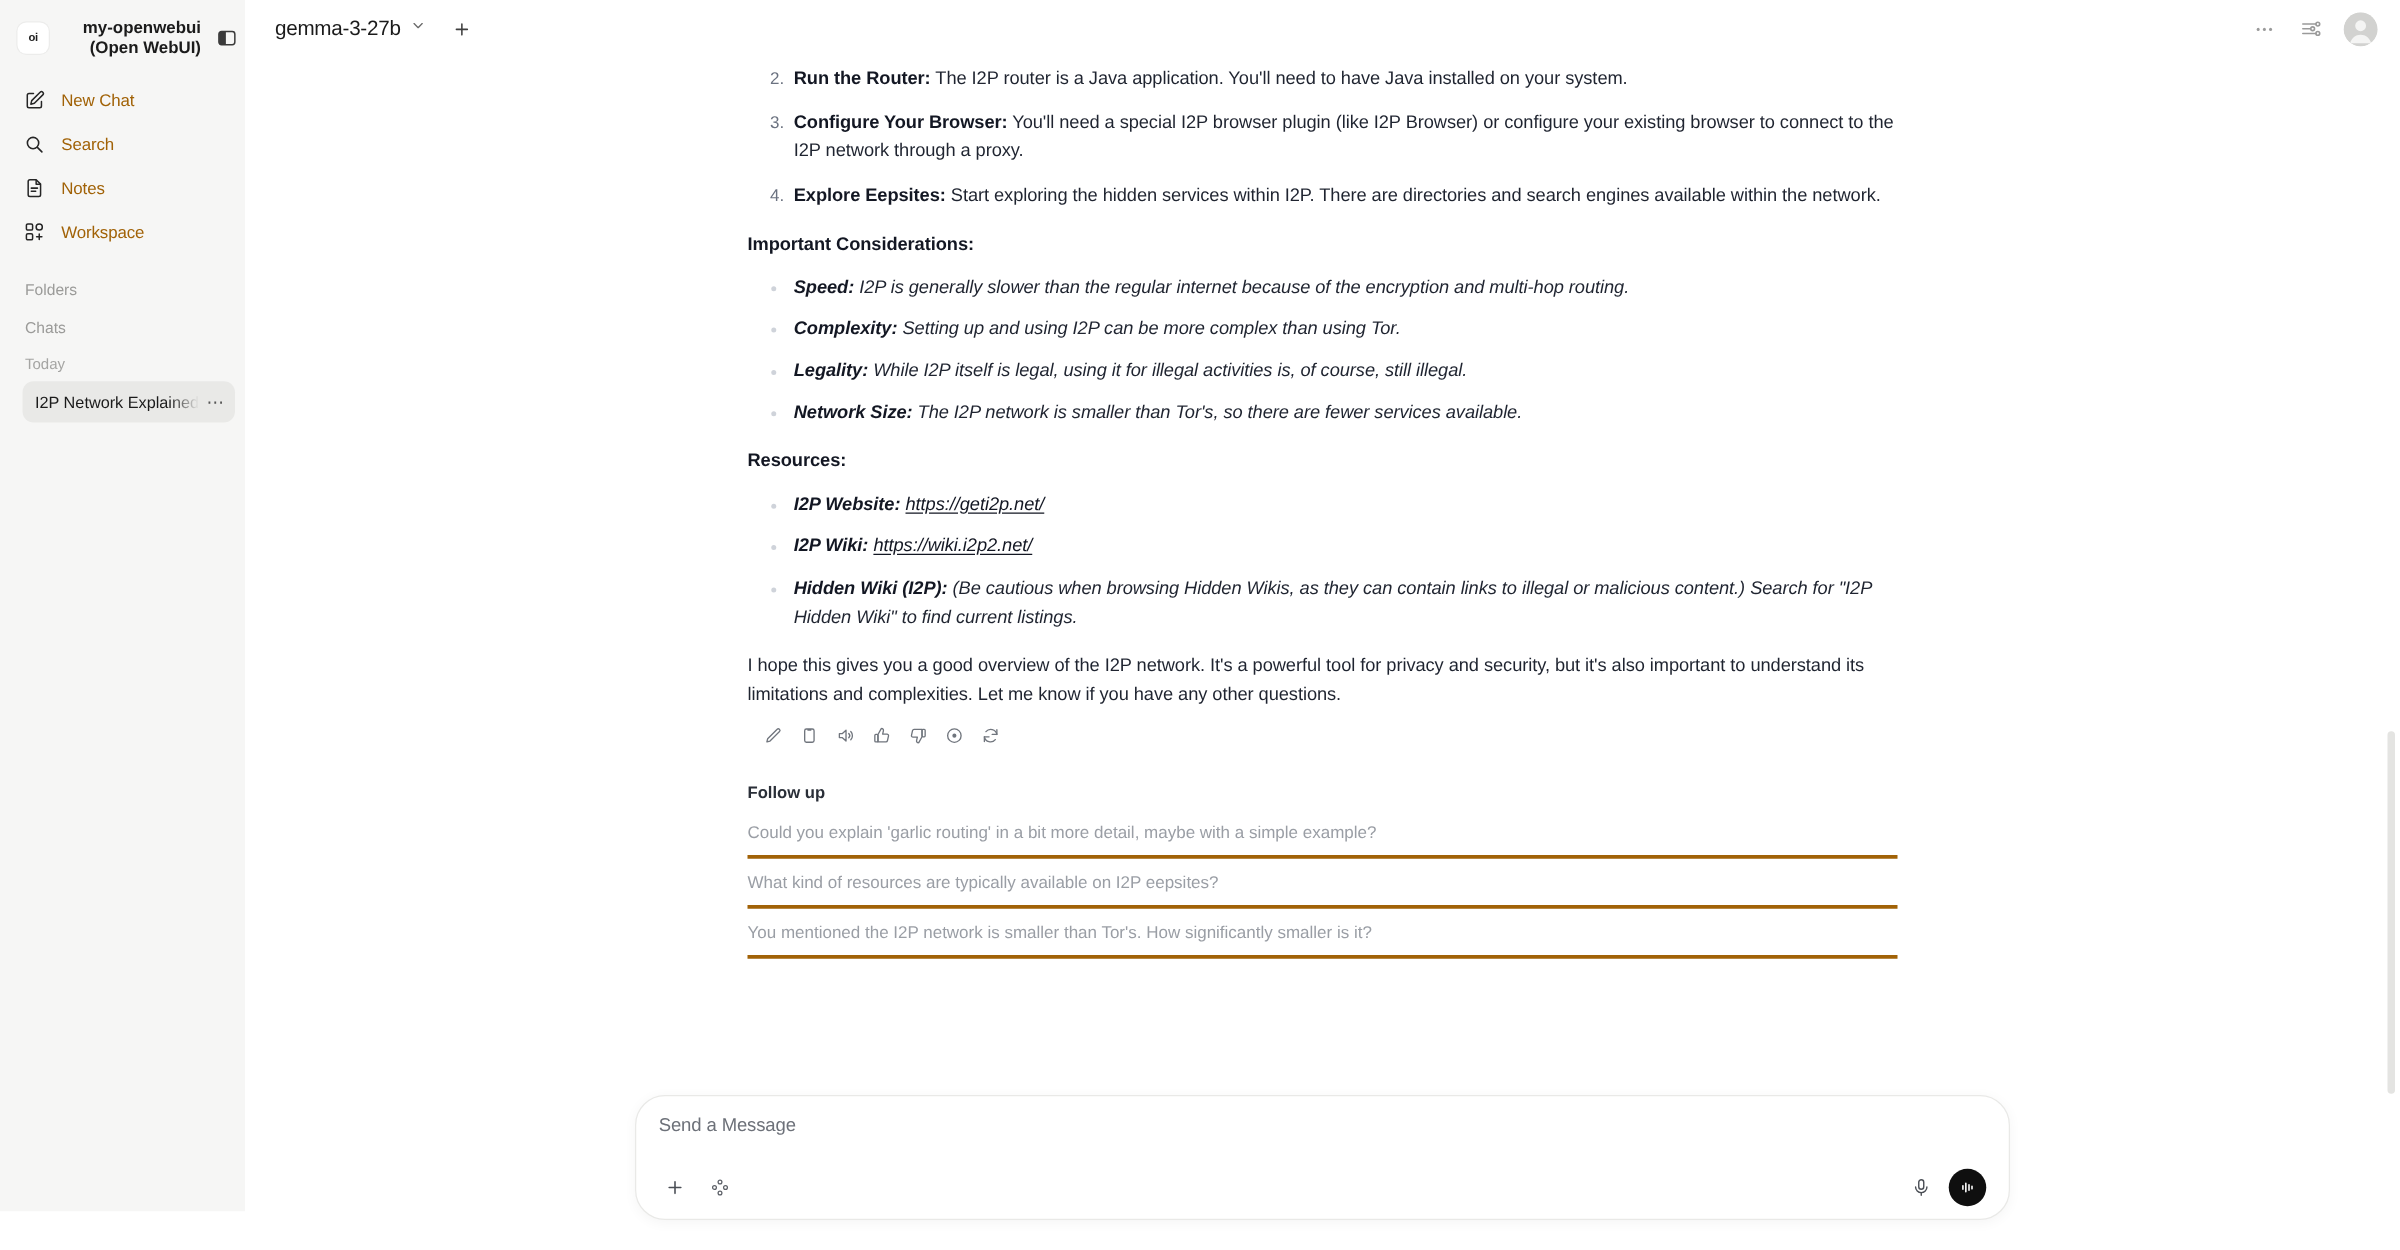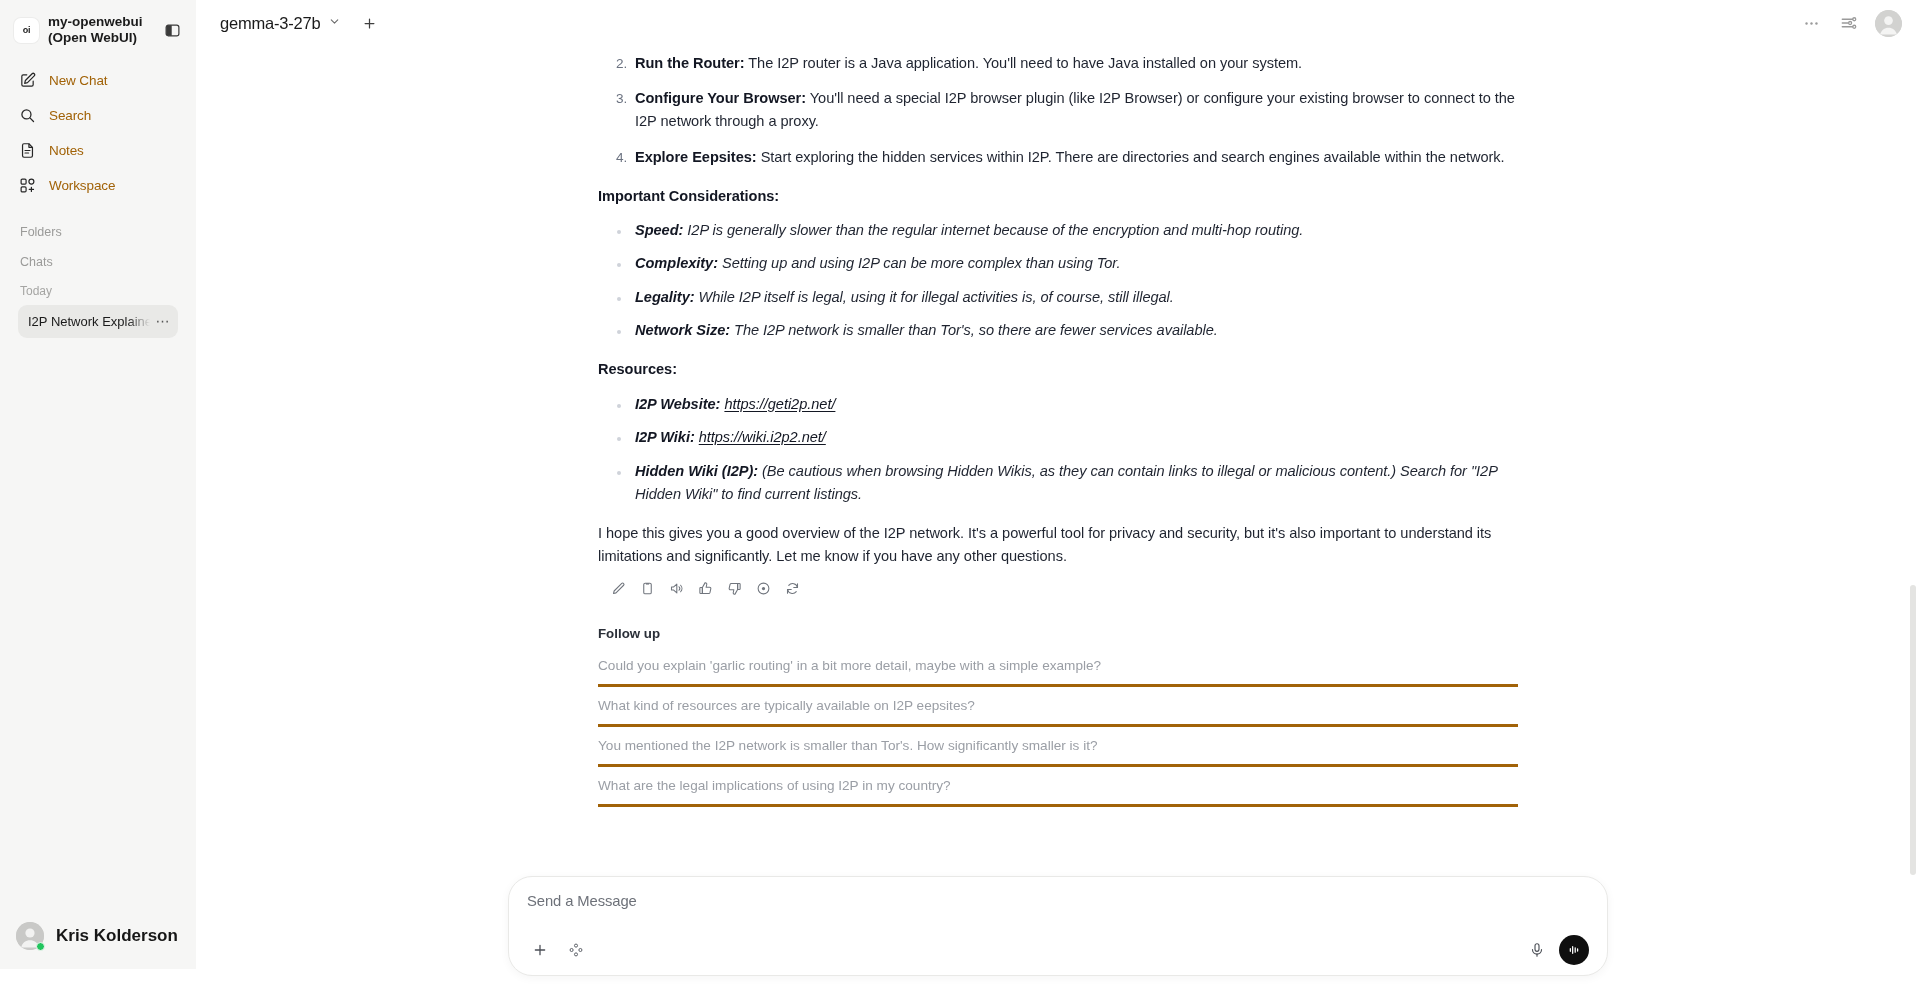--- a/index.html
+++ b/index.html
@@ -9,22 +9,23 @@
     background: #ffffff;
     overflow: hidden;
     -webkit-font-smoothing: antialiased;
   }
   .app { display: flex; width: 1920px; height: 1000px; position: relative; }
 
   
   .sidebar {
     width: 196px; height: 969px; flex: 0 0 196px;
     background: #f6f6f5;
-    display: flex; flex-direction: column;
+    display: flex; flex-direction: row;
     position: relative;
+    text-align: right;
   }
   .sb-top { padding: 10px 10px 0 10px; }
   .brand-row {
     display: flex; align-items: center; gap: 9px;
     padding: 4px 2px 4px 4px;
   }
   .brand-logo {
     width: 25px; height: 25px; flex: 0 0 25px;
     background: #ffffff; border-radius: 7px;
     display: flex; align-items: center; justify-content: center;
@@ -351,21 +352,21 @@
             <li><span class="b">Network Size:</span><span> The I2P network is smaller than Tor's, so there are fewer services available.</span></li>
           </ul>
 
           <h4 class="sub">Resources:</h4>
           <ul class="bullets">
             <li><span class="b">I2P Website:</span><span> </span><a class="lnk">https://geti2p.net/</a></li>
             <li><span class="b">I2P Wiki:</span><span> </span><a class="lnk">https://wiki.i2p2.net/</a></li>
             <li><span class="b">Hidden Wiki (I2P):</span><span> (Be cautious when browsing Hidden Wikis, as they can contain links to illegal or malicious content.) Search for "I2P Hidden Wiki" to find current listings.</span></li>
           </ul>
 
-          <p class="closing">I hope this gives you a good overview of the I2P network. It's a powerful tool for privacy and security, but it's also important to understand its limitations and significantly. Let me know if you have any other questions.</p>
+          <p class="closing">I hope this gives you a good overview of the I2P network. It's a powerful tool for privacy and security, but it's also important to understand its limitations and complexities. Let me know if you have any other questions.</p>
         </div>
 
         <div class="actions">
           <span class="act">
             <svg width="15" height="15" viewBox="0 0 24 24" fill="none" stroke="#70757d" stroke-width="1.7" stroke-linecap="round" stroke-linejoin="round">
                 <path d="M4 20l4-1L20.2 6.8a2 2 0 0 0 0-2.8l-.2-.2a2 2 0 0 0-2.8 0L5 16z"></path>
               </svg>
           </span>
           <span class="act">
             <svg width="15" height="15" viewBox="0 0 24 24" fill="none" stroke="#70757d" stroke-width="1.7" stroke-linejoin="round">
@@ -404,21 +405,20 @@
                 <path d="M20 4.5v6h-6M4 19.5v-6h6"></path>
               </svg>
           </span>
         </div>
 
         <div class="followup">
           <div class="fu-head">Follow up</div>
           <div class="fu-item">Could you explain 'garlic routing' in a bit more detail, maybe with a simple example?</div>
           <div class="fu-item">What kind of resources are typically available on I2P eepsites?</div>
           <div class="fu-item">You mentioned the I2P network is smaller than Tor's. How significantly smaller is it?</div>
-          <div class="fu-item">What are the legal implications of using I2P in my country?</div>
         </div>
       </div>
     </div>
 
     <div class="scrollbar"></div>
 
     <div class="composer-area">
       <div class="composer">
         <div class="composer-input">Send a Message</div>
         <div class="composer-row">

